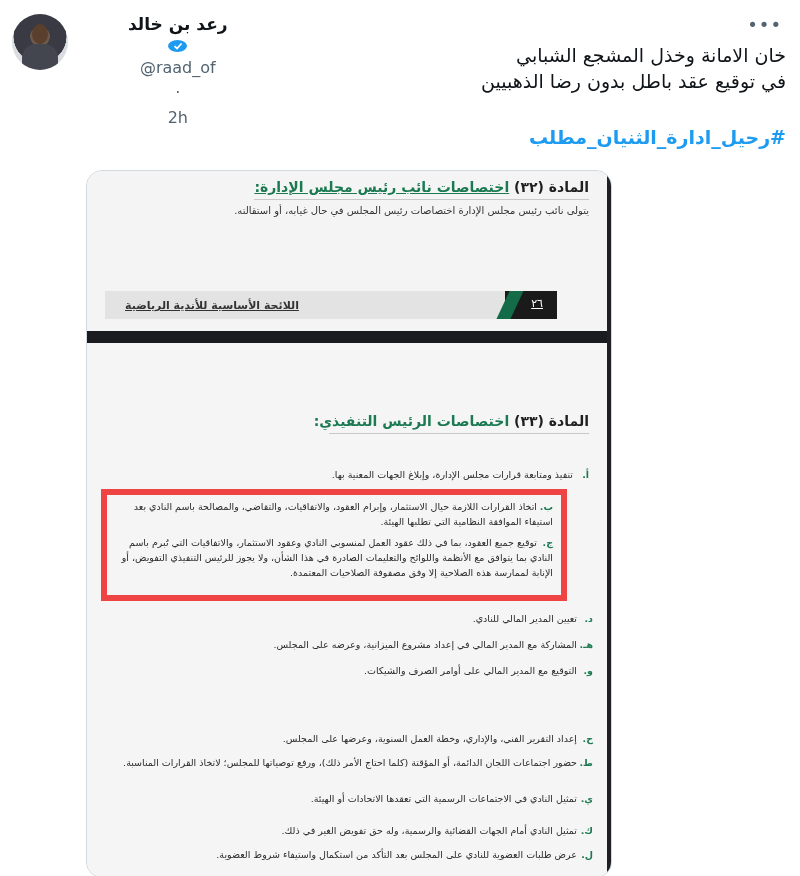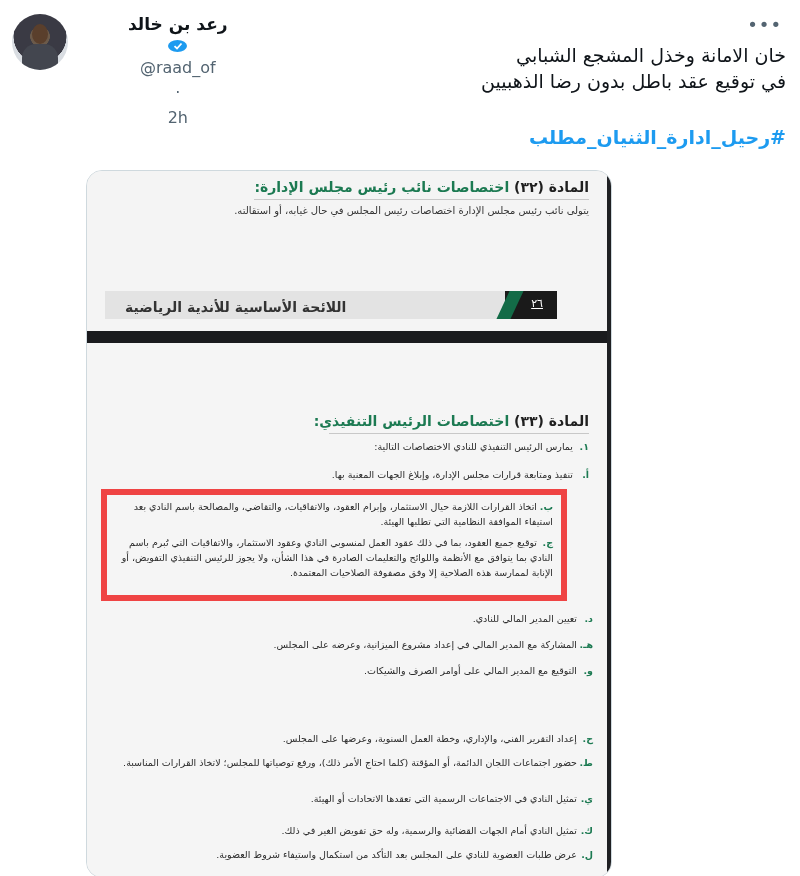--- a/index.html
+++ b/index.html
@@ -18,26 +18,26 @@
   .more { position: absolute; right: 18px; top: 14px; font-size: 18px; color: #536471; letter-spacing: 1px; }
 
   .tweet-text { position: absolute; right: 14px; top: 42px; width: 640px; direction: rtl; text-align: right; font-size: 19px; line-height: 26px; color: #0f1419; }
   .hashtag { position: absolute; right: 14px; top: 126px; direction: rtl; font-size: 19px; color: #1d9bf0; font-weight: bold; }
 
   .media { position: absolute; left: 86px; top: 170px; width: 524px; height: 706px; border: 1px solid #cfd9de; border-radius: 16px; background: #f3f3f4; overflow: hidden; }
   .media .rborder { position:absolute; right: 0; top: 0; width: 4px; height: 100%; background:#1f2023; }
 
   .page1 { position: absolute; left: 0; top: 0; width: 520px; height: 160px; background: #f4f4f4; }
   .art-title { position: absolute; right: 18px; top: 8px; direction: rtl; font-size: 14px; font-weight: bold; color: #1f1f1f; }
-  .art-title .green { color: #1c7a52; }
+  .art-title .green { color: #1c7a52; text-decoration: underline; }
   .art-rule { position: absolute; right: 18px; top: 28px; width: 335px; height: 1px; background: #c8c8c8; }
   .art-body { position: absolute; right: 18px; top: 34px; direction: rtl; font-size: 10px; color: #333; }
 
   .footer-band { position: absolute; left: 18px; top: 120px; width: 452px; height: 28px; background: #e3e3e3; }
-  .footer-band .label { position: absolute; left: 20px; top: 8px; direction: rtl; font-size: 14px; font-weight: bold; color: #333; }
+  .footer-band .label { position: absolute; left: 20px; top: 8px; direction: rtl; font-size: 11px; font-weight: bold; color: #333; text-decoration: underline; }
   .footer-band .pnum-box { position: absolute; right: 0; top: 0; width: 52px; height: 28px; background: #1a1a1a; }
   .footer-band .stripe { position: absolute; right: 40px; top: 0; width: 14px; height: 28px; background: #136b47; transform: skewX(-25deg); }
   .footer-band .pnum { position: absolute; right: 14px; top: 6px; color: #fff; font-size: 11px; text-decoration: underline; }
 
   .divider { position: absolute; left: 0; top: 160px; width: 524px; height: 12px; background: #1a1b1e; }
 
   .page2 { position: absolute; left: 0; top: 172px; width: 520px; height: 540px; background: #f5f5f5; }
   .art2-title { position: absolute; right: 18px; top: 70px; direction: rtl; font-size: 14px; font-weight: bold; color: #1f1f1f; }
   .art2-title .green { color: #1c7a52; }
   .art2-rule { position: absolute; right: 18px; top: 90px; width: 260px; height: 1px; background: #c8c8c8; }
@@ -97,21 +97,20 @@
 
   <div class="divider"></div>
 
   <div class="page2">
     <div class="art2-title">
       <span>المادة (٣٣)</span>
       <span class="green">اختصاصات الرئيس التنفيذي:</span>
     </div>
     <div class="art2-rule"></div>
 
-    <div class="item" style="top:96px"><span class="mark">١.</span><span class="txt">يمارس الرئيس التنفيذي للنادي الاختصاصات التالية:</span></div>
     <div class="item" style="top:124px"><span class="mark">أ.</span><span class="txt">تنفيذ ومتابعة قرارات مجلس الإدارة، وإبلاغ الجهات المعنية بها.</span></div>
   </div>
 
   <div class="redbox">
     <div class="item" style="top:4px"><span class="mark">ب.</span><span class="txt">اتخاذ القرارات اللازمة حيال الاستثمار، وإبرام العقود، والاتفاقيات، والتقاضي، والمصالحة باسم النادي بعد استيفاء الموافقة النظامية التي تطلبها الهيئة.</span></div>
     <div class="item" style="top:40px"><span class="mark">ج.</span><span class="txt">توقيع جميع العقود، بما في ذلك عقود العمل لمنسوبي النادي وعقود الاستثمار، والاتفاقيات التي تُبرم باسم النادي بما يتوافق مع الأنظمة واللوائح والتعليمات الصادرة في هذا الشأن، ولا يجوز للرئيس التنفيذي التفويض، أو الإنابة لممارسة هذه الصلاحية إلا وفق مصفوفة الصلاحيات المعتمدة.</span></div>
   </div>
 
   <div class="item" style="top:440px"><span class="mark">د.</span><span class="txt">تعيين المدير المالي للنادي.</span></div>
   <div class="item" style="top:466px"><span class="mark">هـ.</span><span class="txt">المشاركة مع المدير المالي في إعداد مشروع الميزانية، وعرضه على المجلس.</span></div>

